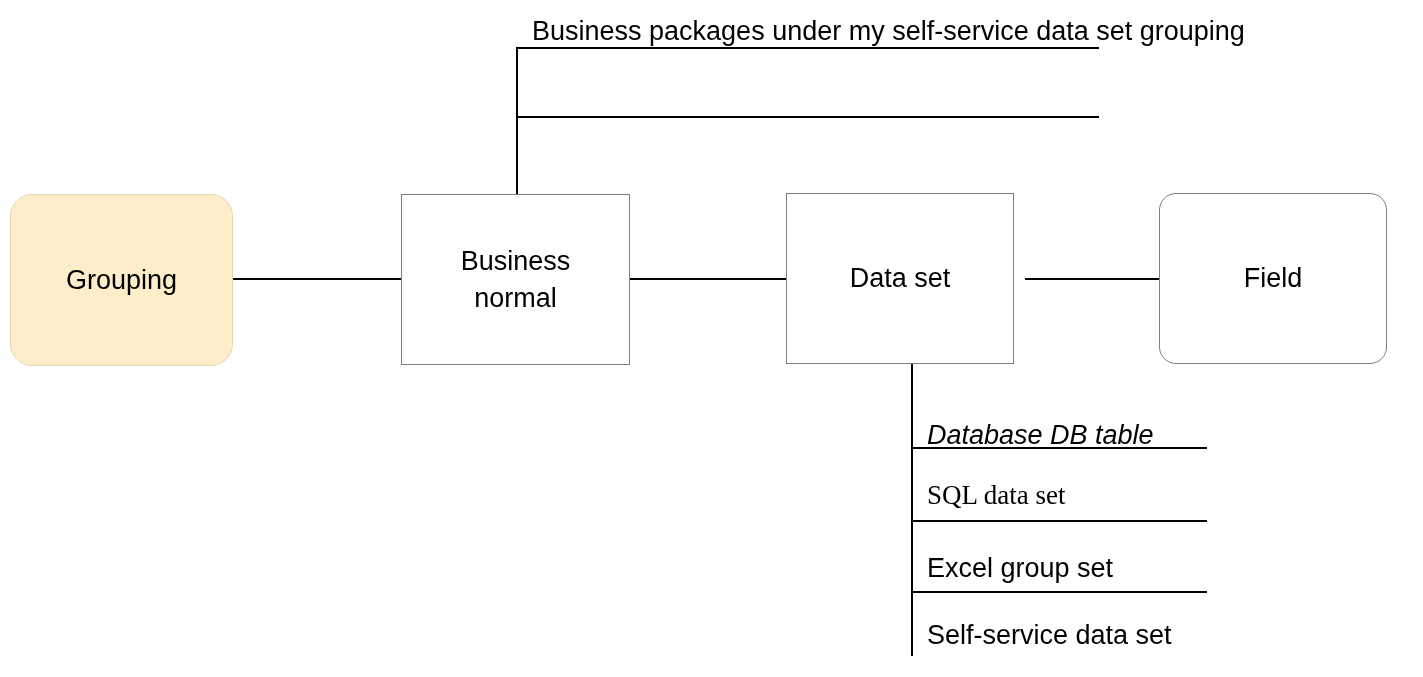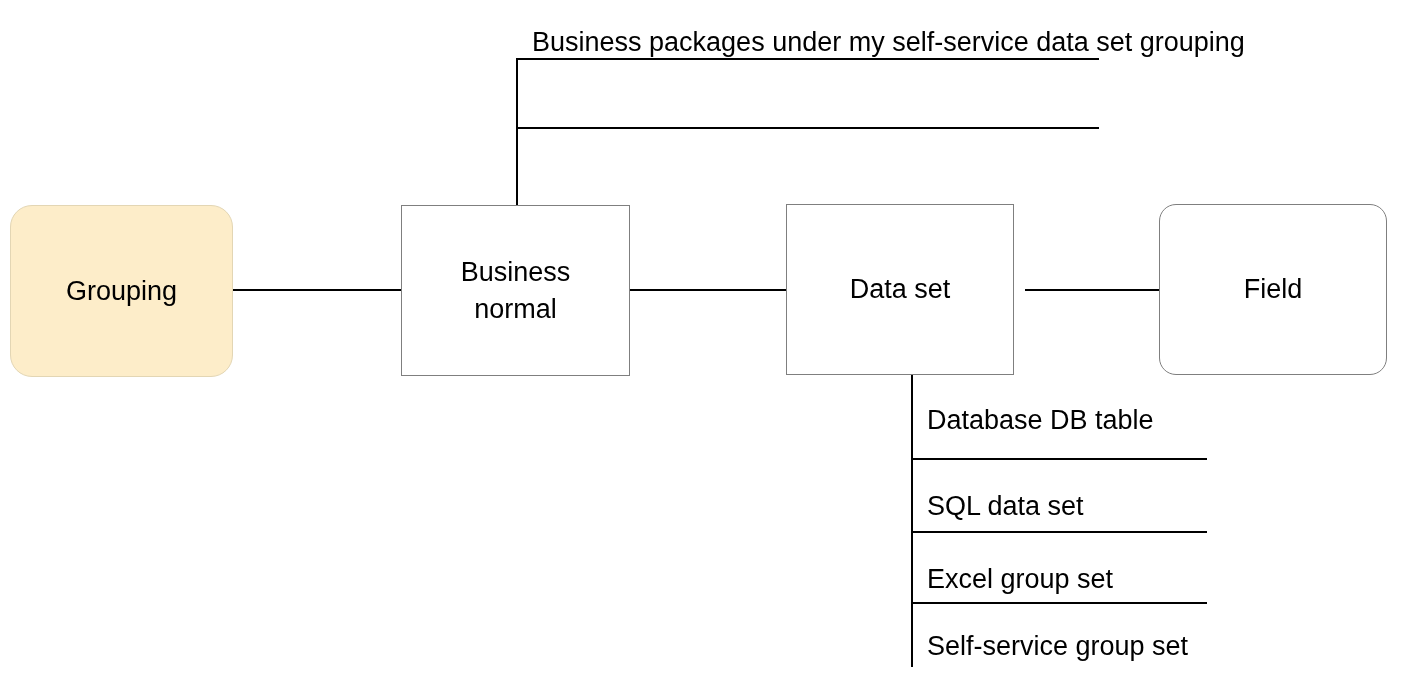--- a/index.html
+++ b/index.html
@@ -10,21 +10,20 @@
   }
   body {
     font-family: "Liberation Sans", sans-serif;
   }
   #diagram-canvas {
     position: relative;
     width: 1423px;
     height: 656px;
     background: #ffffff;
     overflow: hidden;
-    margin-top: 11px;
   }
 
   
   .node {
     position: absolute;
     box-sizing: border-box;
     display: flex;
     align-items: center;
     justify-content: center;
     text-align: center;
@@ -100,23 +99,23 @@
     border-top: 2px solid #000000;
   }
 
   
   .leaf-top-1 { left: 532px; top: 18px; }
   .rule-top-1 { left: 516px; top: 47px; width: 583px; }
   .leaf-top-2 { left: 532px; top: 87px; }
   .rule-top-2 { left: 516px; top: 116px; width: 583px; }
 
   
-  .leaf-bot-1 { left: 927px; top: 396px; }
+  .leaf-bot-1 { left: 927px; top: 422px; font-style: italic; }
   .rule-bot-1 { left: 911px; top: 447px; width: 296px; }
-  .leaf-bot-2 { left: 927px; top: 482px; }
+  .leaf-bot-2 { left: 927px; top: 482px; font-family: Liberation Serif, serif; }
   .rule-bot-2 { left: 911px; top: 520px; width: 296px; }
   .leaf-bot-3 { left: 927px; top: 555px; }
   .rule-bot-3 { left: 911px; top: 591px; width: 296px; }
   .leaf-bot-4 { left: 927px; top: 622px; }
   .rule-bot-4 { left: 911px; top: 658px; width: 296px; }
 </style>
 </head>
 <body>
 
 <div id="diagram-canvas">
@@ -151,16 +150,16 @@
 
   <div class="leaf leaf-bot-1">Database DB table</div>
   <div class="leaf-rule rule-bot-1"></div>
 
   <div class="leaf leaf-bot-2">SQL data set</div>
   <div class="leaf-rule rule-bot-2"></div>
 
   <div class="leaf leaf-bot-3">Excel group set</div>
   <div class="leaf-rule rule-bot-3"></div>
 
-  <div class="leaf leaf-bot-4">Self-service group set</div>
+  <div class="leaf leaf-bot-4">Self-service data set</div>
   <div class="leaf-rule rule-bot-4"></div>
 
 </div>
 
 </body></html>

